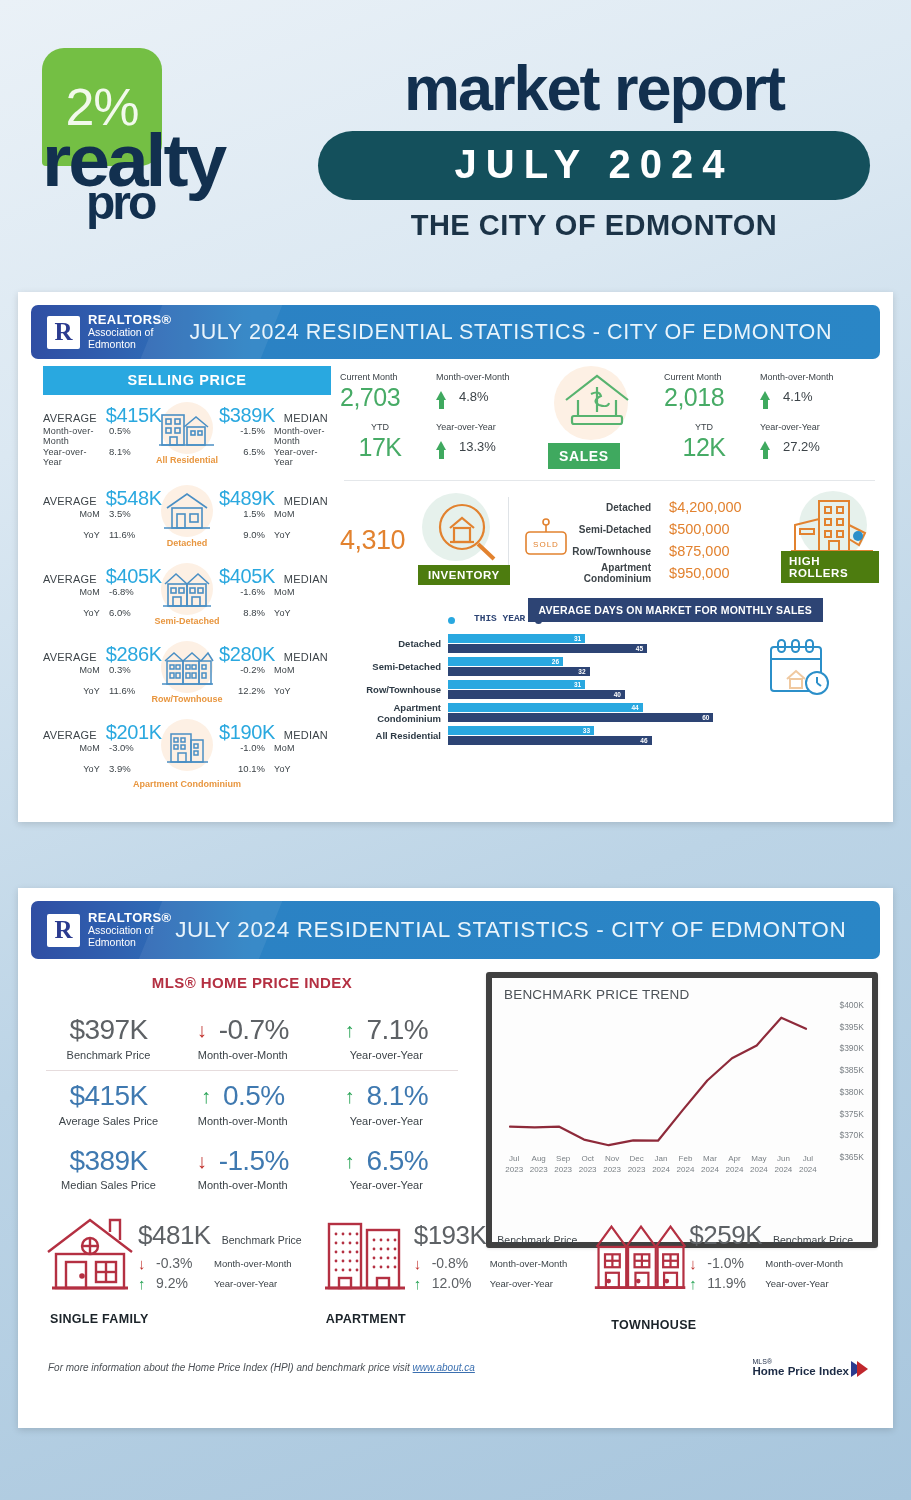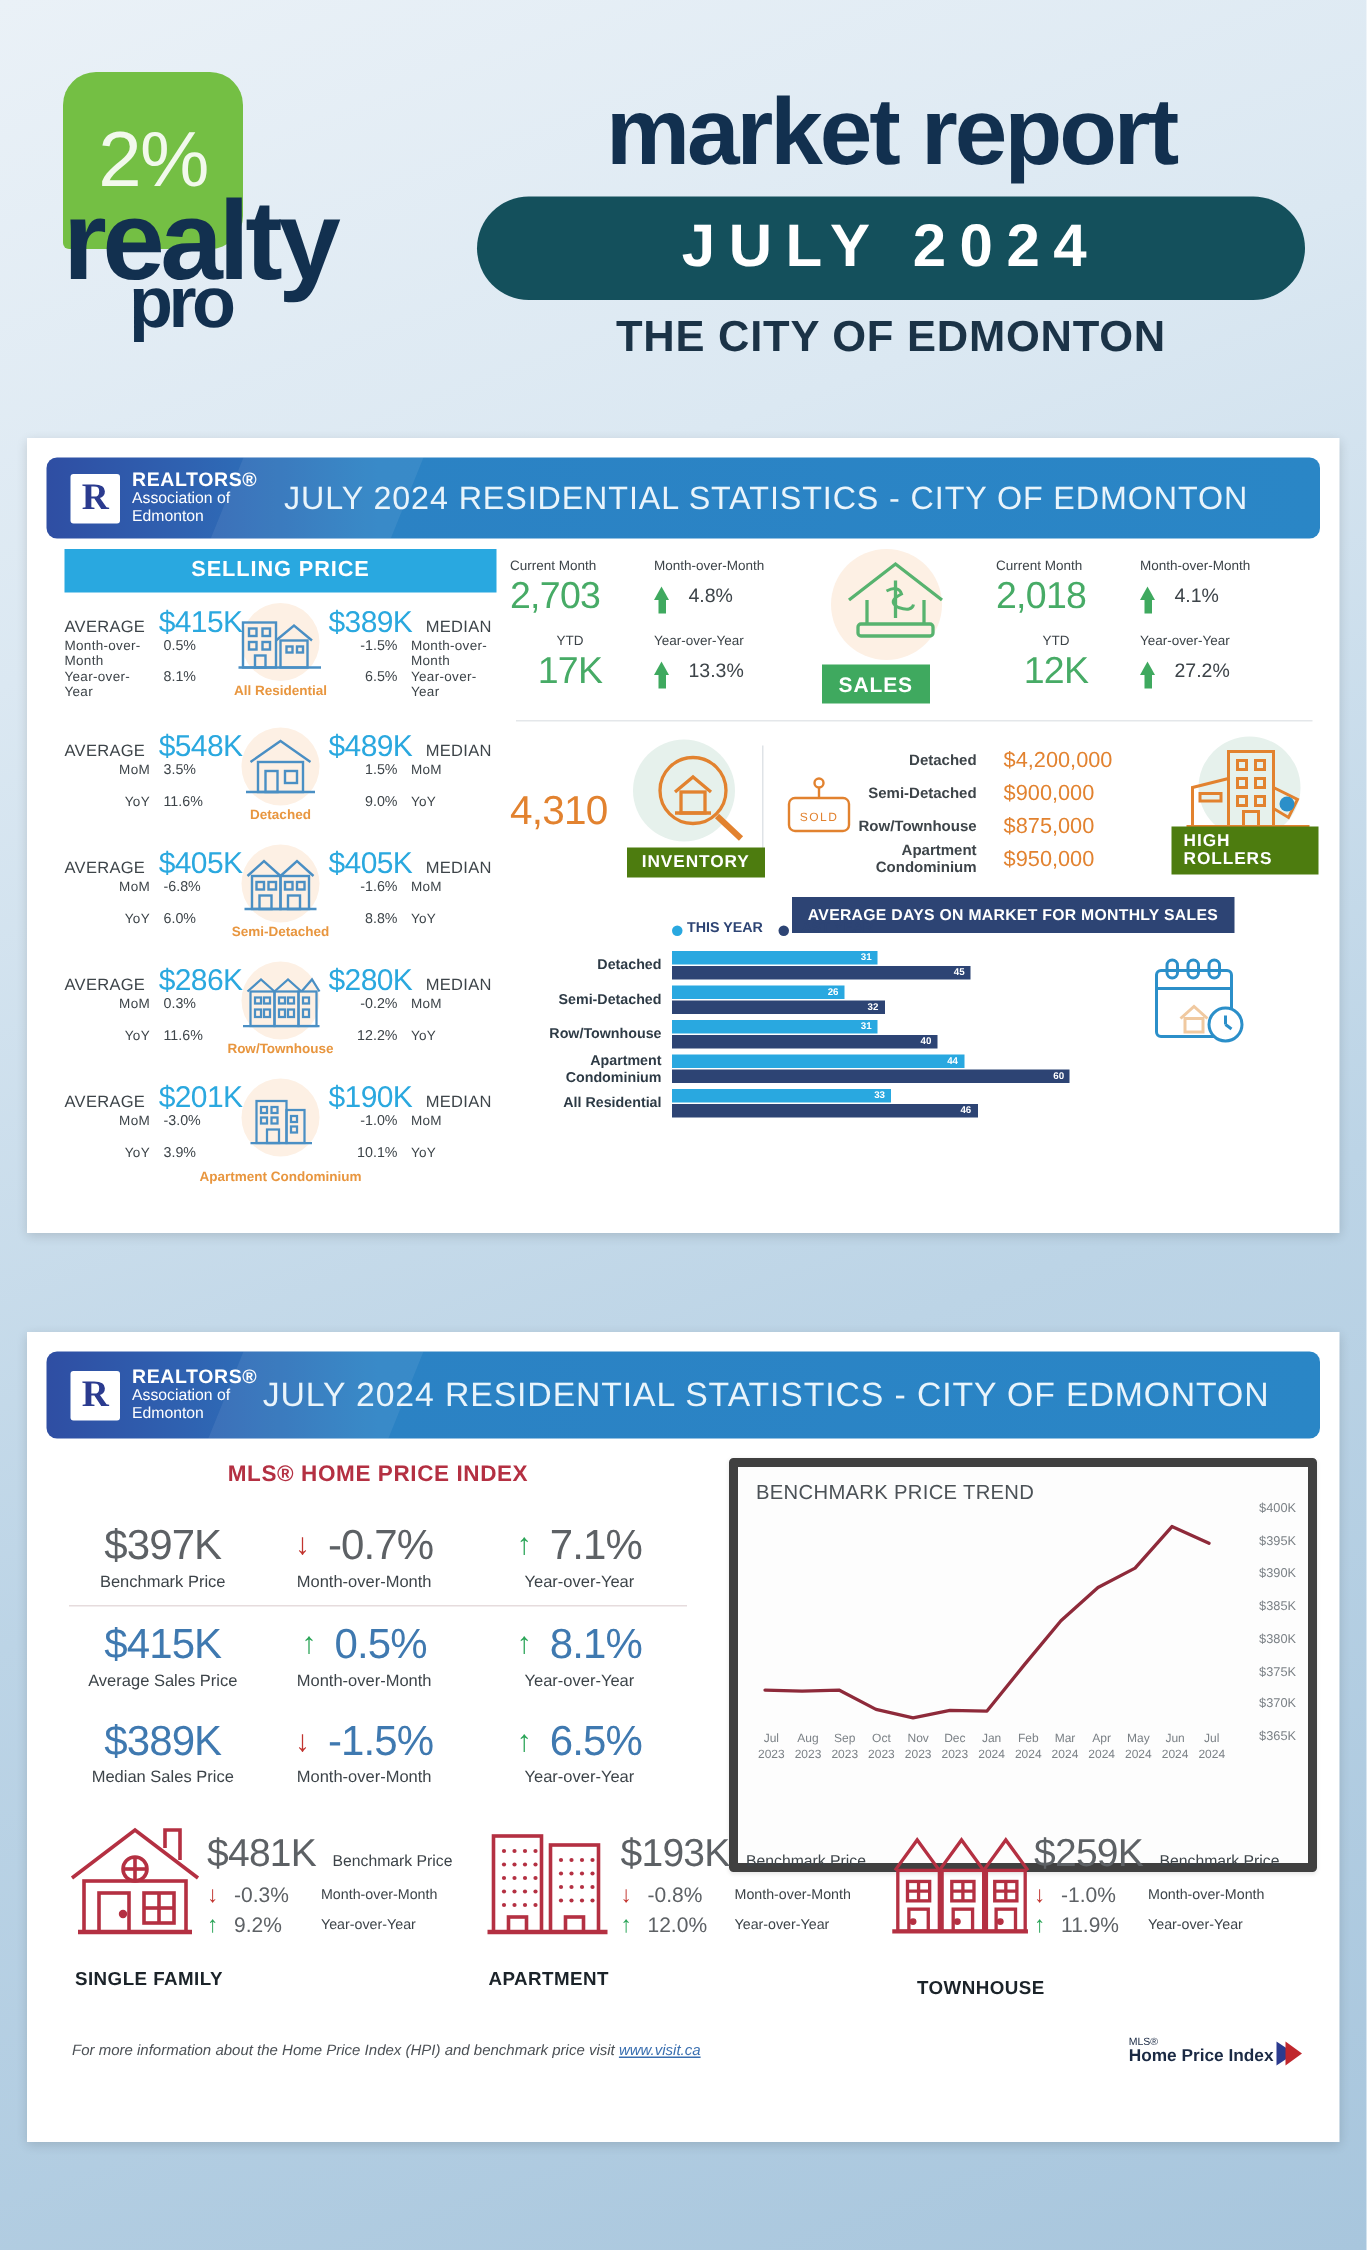--- a/index.html
+++ b/index.html
@@ -170,21 +170,21 @@
   
   .dom-block { height: 150px; position: relative; padding-top: 6px; }
   .dom-title {
     position: absolute; right: 56px; top: 5px; background: #2d4474; color: #ffffff;
     font-size: 10.5px; font-weight: 700; letter-spacing: 0.2px; padding: 6px 11px;
   }
   .dom-legend {
     position: absolute; left: 108px; top: 20px; display: flex; gap: 10px;
     font-size: 9.5px; font-weight: 700; color: #2d4474;
   }
-  .dom-legend .lg { display: flex; align-items: flex-end; gap: 3px; }
+  .dom-legend .lg { display: flex; align-items: flex-end; gap: 19px; font-family: Liberation Mono, monospace; }
   .dot { width: 7px; height: 7px; border-radius: 50%; display: inline-block; }
   .dot.cy { background: #29a8e0; }
   .dot.ly { background: #2d4474; }
   .dom-rows { position: absolute; left: 0; top: 40px; width: 400px; }
   .dom-row { display: flex; align-items: center; height: 21px; margin-bottom: 2px; }
   .dom-lab { width: 108px; text-align: right; font-size: 9.5px; font-weight: 700; color: #2d3a45; padding-right: 7px; }
   .dom-bars { flex: 1; position: relative; }
   .bar { height: 9px; display: flex; align-items: center; justify-content: flex-end; }
   .bar.cy { background: #29a8e0; }
   .bar.ly { background: #2d4474; margin-top: 1px; }
@@ -604,21 +604,21 @@
           <text x="26" y="31" font-size="8" fill="#e2822f" stroke="none" text-anchor="middle" font-family="Liberation Sans, sans-serif" letter-spacing="1">SOLD</text>
         </svg>
       </div>
       <div class="hr-list">
         <div class="hr-item">
           <div class="hr-name">Detached</div>
           <div class="hr-price">$4,200,000</div>
         </div>
         <div class="hr-item">
           <div class="hr-name">Semi-Detached</div>
-          <div class="hr-price">$900,000</div>
+          <div class="hr-price">$500,000</div>
         </div>
         <div class="hr-item">
           <div class="hr-name">Row/Townhouse</div>
           <div class="hr-price">$875,000</div>
         </div>
         <div class="hr-item">
           <div class="hr-name">Apartment Condominium</div>
           <div class="hr-price">$950,000</div>
         </div>
       </div>
@@ -992,21 +992,21 @@
             <span class="ar up">↑</span>
             <span class="v">11.9%</span>
             <span class="cap">Year-over-Year</span>
           </div>
       </div>
       <div class="pt-name">TOWNHOUSE</div>
     </div>
   </div>
 
   <div class="foot">
-    <div class="foot-txt"><span>For more information about the Home Price Index (HPI) and benchmark price visit </span><a href="#">www.visit.ca</a></div>
+    <div class="foot-txt"><span>For more information about the Home Price Index (HPI) and benchmark price visit </span><a href="#">www.about.ca</a></div>
     <div class="mls-logo">
       <div>
         <div class="m1">MLS®</div>
         <div class="m2">Home Price Index</div>
       </div>
       <svg width="20" height="18" viewBox="0 0 20 18">
         <path d="M2 1 L14 9 L2 17 Z" fill="#2b3b8f"></path>
         <path d="M8 1 L19 9 L8 17 Z" fill="#c0272d"></path>
       </svg>
     </div>

